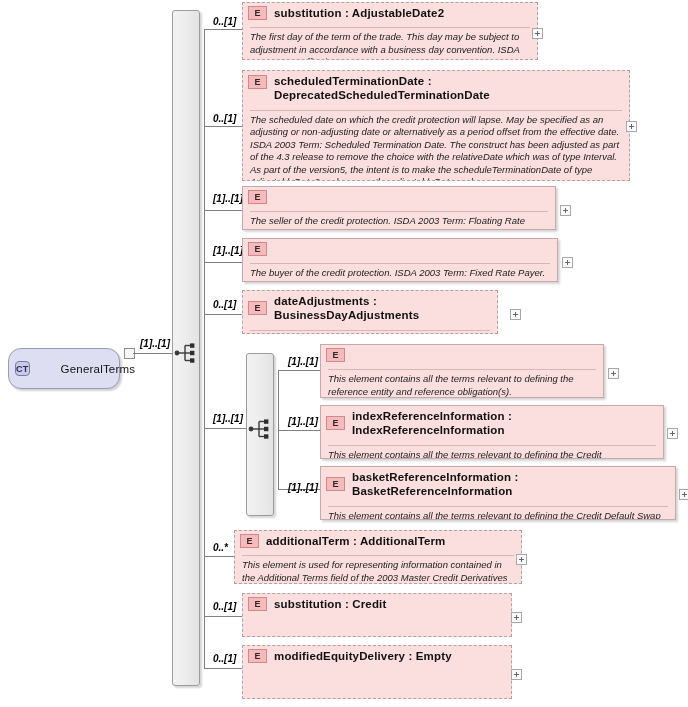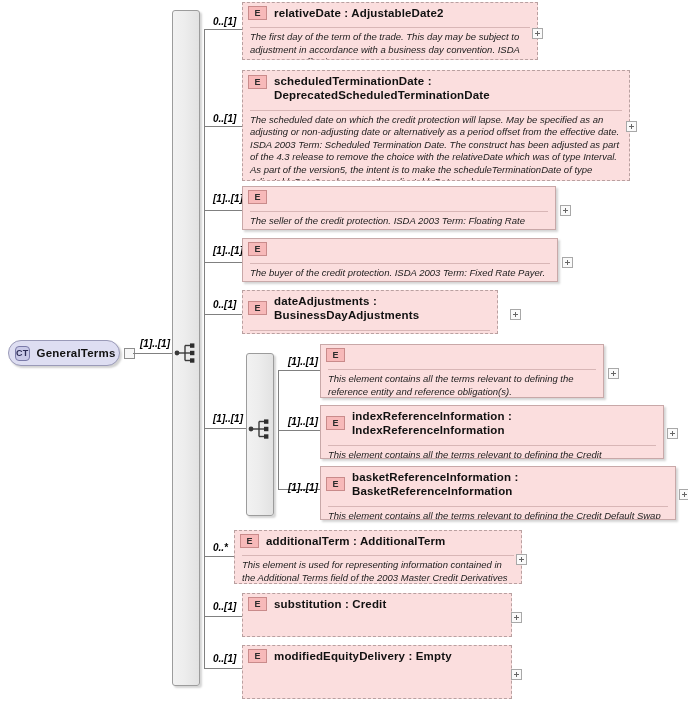--- a/index.html
+++ b/index.html
@@ -35,21 +35,21 @@
   .ct-tag{
     display:inline-flex;align-items:center;justify-content:center;
     width:23px;height:15px;
     border:1px solid #7a7aa8;border-radius:4px;
     background:#c9c9e8;
     font-size:9px;font-weight:bold;color:#2b2b55;
     letter-spacing:0.3px;
     margin-right:7px;
     box-sizing:border-box;
   }
-  .ct-label{font-size:11.5px;font-weight:bold;color:#111;letter-spacing:0.2px;}
+  .ct-label{font-size:11.5px;font-weight:normal;color:#111;letter-spacing:0.2px;}
   .ct-stub{
     position:absolute;width:9px;height:9px;
     border:1px solid #8d8d8d;background:#f7f7f7;
   }
 
   
   .group-box{
     position:absolute;
     background:linear-gradient(to right,#f2f2f2 0%,#ededed 45%,#e2e2e2 100%);
     border:1px solid #9c9c9c;
@@ -116,21 +116,21 @@
     content:"";position:absolute;background:#666;
   }
   .plus:before{left:2px;top:4px;width:5px;height:1px;}
   .plus:after{left:4px;top:2px;width:1px;height:5px;}
 </style>
 </head>
 <body>
 
 <div id="canvas">
 
-  <div class="ct-box" style="left:8px;top:340px;width:112px;height:26px;">
+  <div class="ct-box" style="left:8px;top:348px;width:112px;height:41px;gap:24px;">
     <span class="ct-tag">CT</span>
     <span class="ct-label">GeneralTerms</span>
   </div>
   <div class="ct-stub" style="left:124px;top:348px;"></div>
 
   <div class="hline" style="left:133px;top:353px;width:40px;"></div>
   <div class="card" style="left:140px;top:338px;">[1]..[1]</div>
 
   <div class="group-box" style="left:172px;top:10px;width:28px;height:676px;"></div>
   <svg class="group-icon" style="left:174px;top:342px;" viewBox="0 0 26 22">
@@ -145,21 +145,21 @@
     <rect x="16" y="16.3" width="4.4" height="4.4" fill="#2e2e2e"></rect>
   </svg>
 
   <div class="vline" style="left:204px;top:29px;height:639px;"></div>
 
   <div class="hline" style="left:204px;top:29px;width:38px;"></div>
   <div class="card" style="left:213px;top:16px;">0..[1]</div>
   <div class="el optional" style="left:242px;top:2px;width:296px;height:58px;">
     <div class="el-head">
       <span class="e-tag">E</span>
-      <span class="el-title">relativeDate : AdjustableDate2</span>
+      <span class="el-title">substitution : AdjustableDate2</span>
     </div>
     <div class="el-body">The first day of the term of the trade. This day may be subject to adjustment in accordance with a business day convention. ISDA 2003 Term: Effective Date.</div>
   </div>
   <div class="plus" style="left:532px;top:28px;"></div>
 
   <div class="hline" style="left:204px;top:126px;width:38px;"></div>
   <div class="card" style="left:213px;top:113px;">0..[1]</div>
   <div class="el optional" style="left:242px;top:70px;width:388px;height:111px;">
     <div class="el-head" style="align-items:flex-start;">
       <span class="e-tag" style="margin-top:1px;">E</span>

